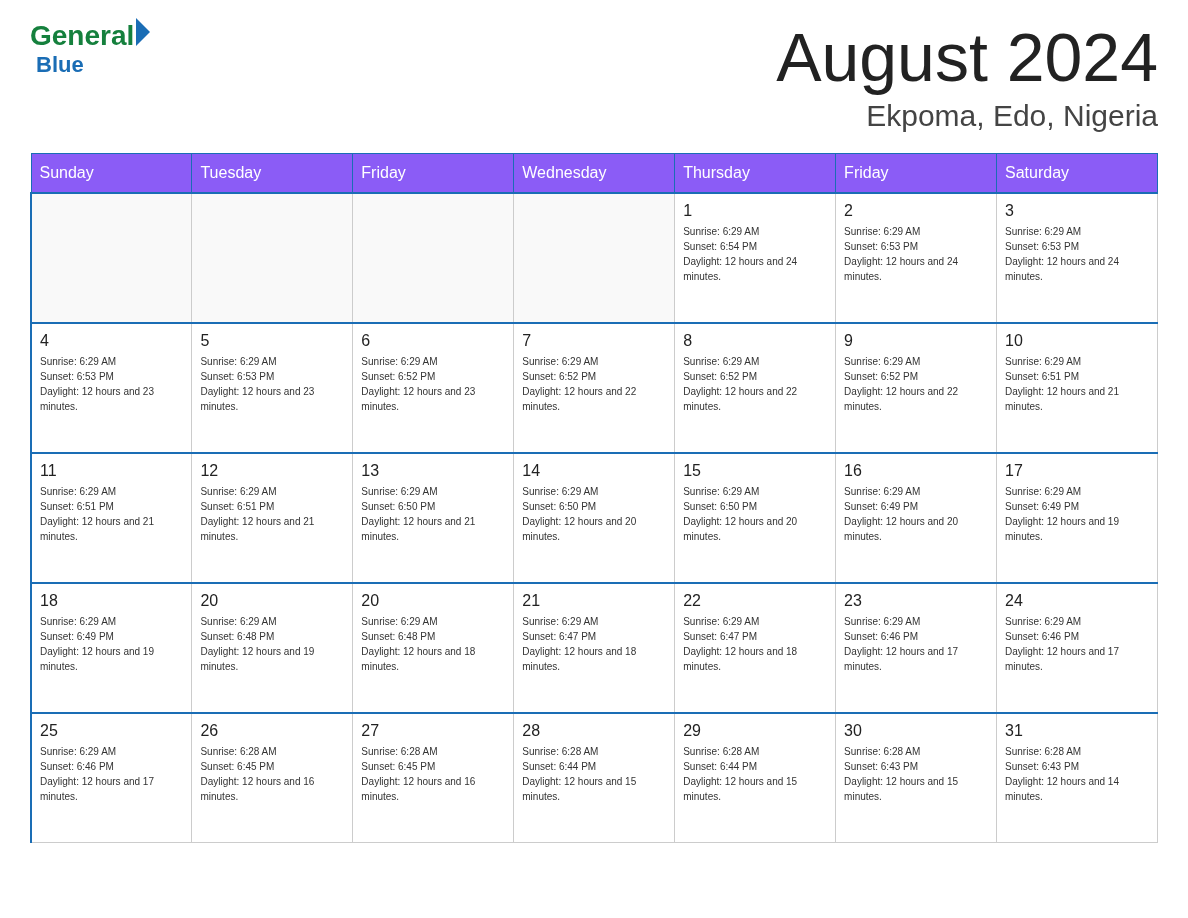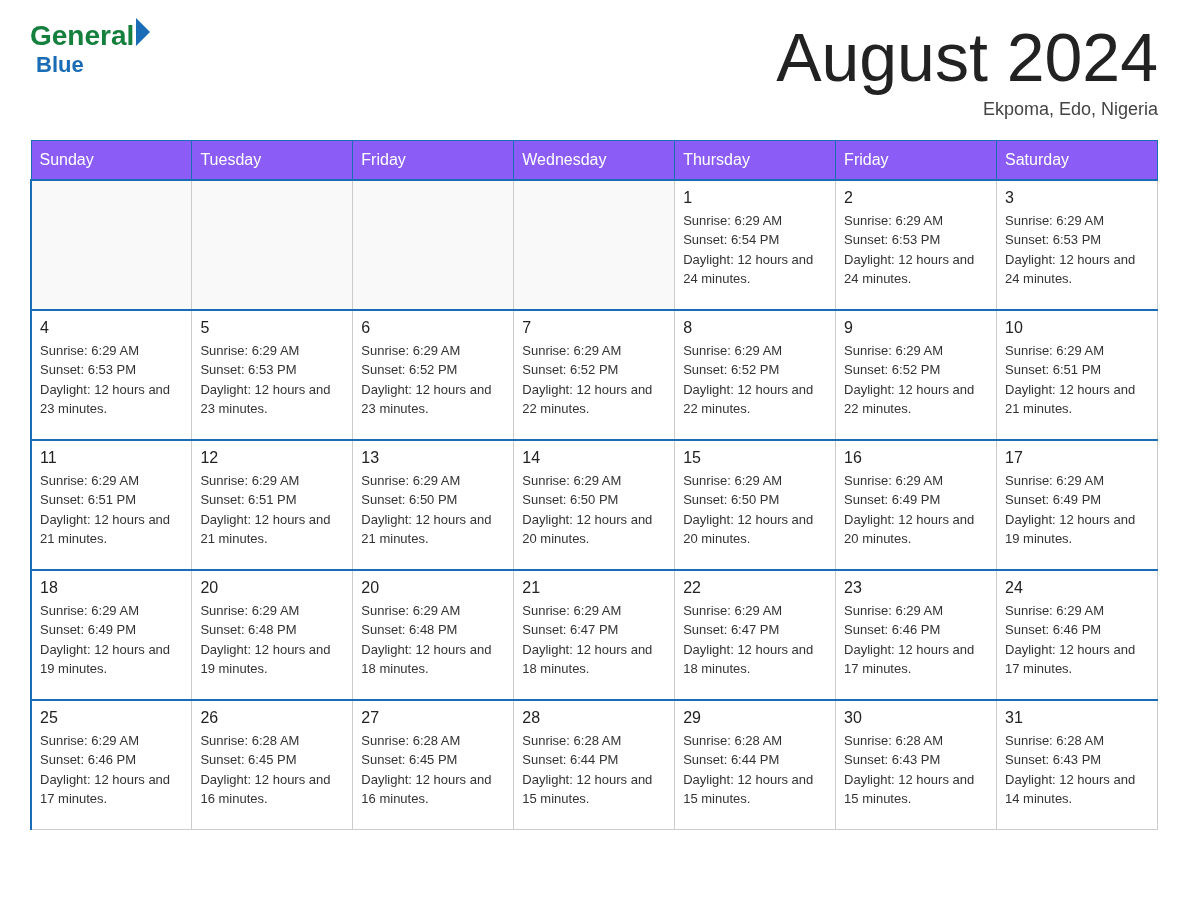--- a/index.html
+++ b/index.html
@@ -47,21 +47,21 @@
     .title-section {
       text-align: right;
     }
     .calendar-title {
       font-size: 68px;
       font-weight: 300;
       color: #222;
       line-height: 1.1;
     }
     .calendar-subtitle {
-      font-size: 18px;
+      font-size: 30px;
       color: #444;
       margin-top: 4px;
     }
     table {
       width: 100%;
       border-collapse: collapse;
       table-layout: fixed;
     }
     th {
       background-color: #8b5cf6;
@@ -84,21 +84,21 @@
       background: #f9f9f9;
     }
     .day-number {
       font-size: 16px;
       font-weight: normal;
       color: #222;
       display: block;
       margin-bottom: 4px;
     }
     .day-info {
-      font-size: 13px;
+      font-size: 10px;
       color: #333;
       line-height: 1.5;
     }
     tr td:first-child {
       border-left: 2px solid #1a6db5;
     }
     tbody tr:not(:last-child) td {
       border-bottom: 1px solid #bbb;
     }
     tbody tr td {

